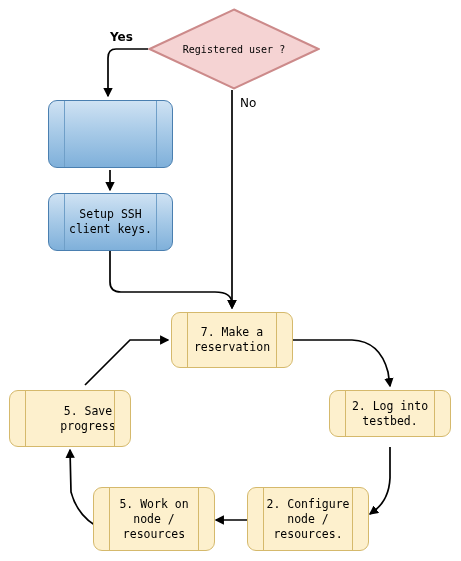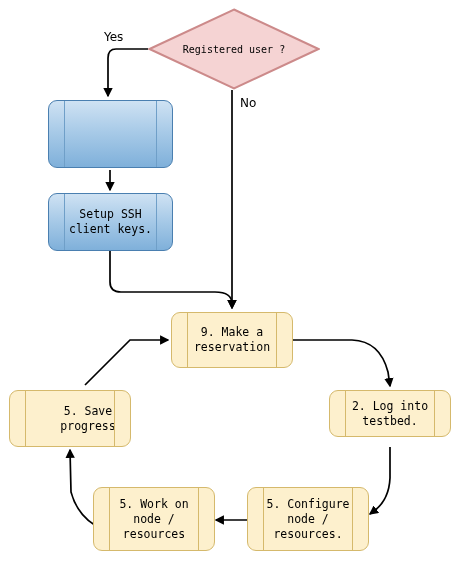--- a/index.html
+++ b/index.html
@@ -121,21 +121,21 @@
     <path d="M 85 385 Q 110 360 130 340 L 168 340" fill="none" stroke="#000000" stroke-width="1.7" marker-end="url(#arrow)"></path>
   </svg>
 
   <div class="diamond-wrap" style="left:148px; top:8px; width:172px; height:82px;">
     <svg width="172" height="82" viewBox="0 0 172 82">
       <polygon points="86,1.5 170.5,41 86,80.5 1.5,41" fill="#f5d3d3" stroke="#cc8a8a" stroke-width="2"></polygon>
     </svg>
     <div class="diamond-label">Registered user ?</div>
   </div>
 
-  <div class="edge-label" style="left:104px; top:30px;">Yes</div>
+  <div class="edge-label" style="left:110px; top:30px;font-weight:bold;">Yes</div>
   <div class="edge-label" style="left:240px; top:96px;">No</div>
 
   <div class="node subroutine blue-node" style="left:48px; top:100px; width:125px; height:68px;">
     <div class="inner-rules">
       <div class="rule" style="left:15px;"></div>
       <div class="rule" style="right:15px;"></div>
     </div>
   </div>
 
   <div class="node subroutine blue-node" style="left:48px; top:193px; width:125px; height:58px;">
@@ -145,39 +145,39 @@
     </div>
     <span>Setup SSH
 client keys.</span>
   </div>
 
   <div class="node subroutine yellow-node" style="left:171px; top:312px; width:122px; height:56px;">
     <div class="inner-rules">
       <div class="rule" style="left:15px;"></div>
       <div class="rule" style="right:15px;"></div>
     </div>
-    <span>9. Make a
+    <span>7. Make a
 reservation</span>
   </div>
 
   <div class="node subroutine yellow-node" style="left:329px; top:390px; width:122px; height:47px;">
     <div class="inner-rules">
       <div class="rule" style="left:15px;"></div>
       <div class="rule" style="right:15px;"></div>
     </div>
     <span>2. Log into
 testbed.</span>
   </div>
 
   <div class="node subroutine yellow-node" style="left:247px; top:487px; width:122px; height:64px;">
     <div class="inner-rules">
       <div class="rule" style="left:15px;"></div>
       <div class="rule" style="right:15px;"></div>
     </div>
-    <span>5. Configure
+    <span>2. Configure
 node /
 resources.</span>
   </div>
 
   <div class="node subroutine yellow-node" style="left:93px; top:487px; width:122px; height:64px;">
     <div class="inner-rules">
       <div class="rule" style="left:15px;"></div>
       <div class="rule" style="right:15px;"></div>
     </div>
     <span>5. Work on

